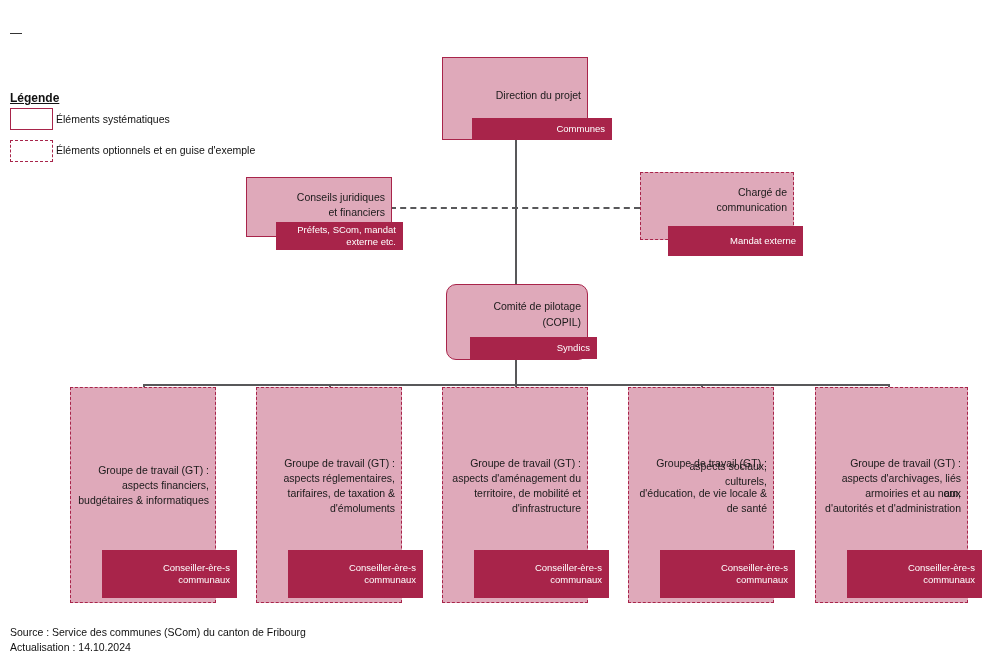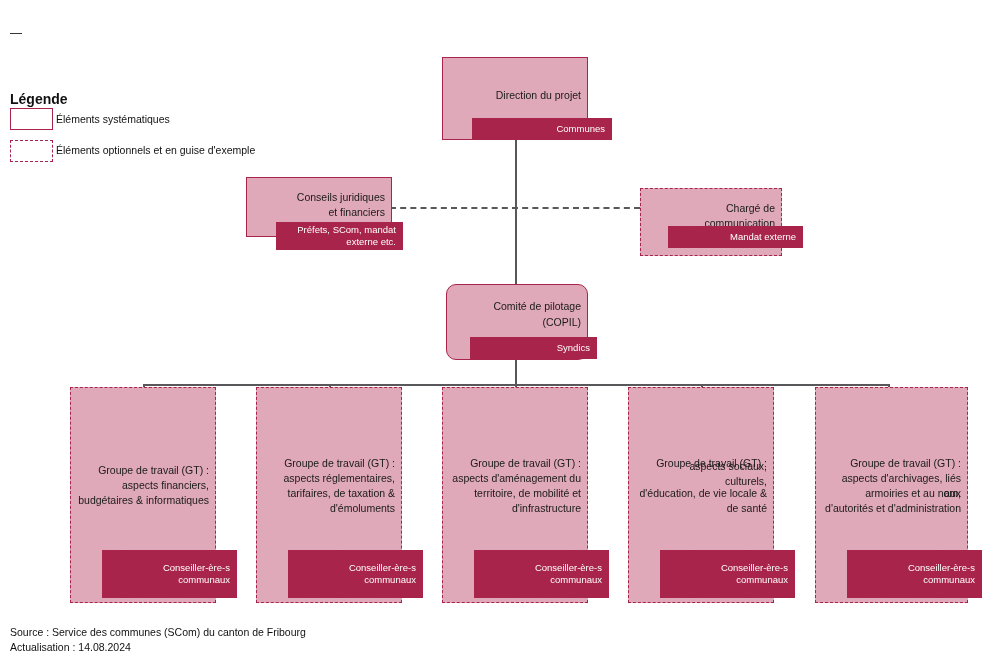--- a/index.html
+++ b/index.html
@@ -33,23 +33,24 @@
     left: 10px;
     top: 26px;
     font-size: 12px;
     color: #111111;
   }
   
   .legend-title {
     position: absolute;
     left: 10px;
     top: 91px;
-    font-size: 14px;
+    font-size: 12px;
     font-weight: bold;
     color: #111111;
+    text-decoration: underline;
   }
   .legend-swatch {
     position: absolute;
     width: 41px;
     height: 20px;
     background: #ffffff;
   }
   .legend-swatch.solid {
     left: 10px;
     top: 108px;
@@ -168,25 +169,25 @@
 
   <div class="node solid" style="left:246px; top:177px; width:146px; height:60px;">
     <div class="node-text" style="top:12px;">Conseils juridiques</div>
     <div class="node-text" style="top:27px;">et financiers</div>
   </div>
   <div class="ribbon solid" style="left:276px; top:222px; width:127px; height:28px; flex-direction:column; align-items:flex-end; justify-content:center;">
     <span>Préfets, SCom, mandat</span>
     <span>externe etc.</span>
   </div>
 
-  <div class="node dashed" style="left:640px; top:188px; width:142px; height:68px;">
+  <div class="node dashed" style="left:640px; top:172px; width:154px; height:68px;">
     <div class="node-text" style="top:12px;">Chargé de</div>
     <div class="node-text" style="top:27px;">communication</div>
   </div>
-  <div class="ribbon dashed" style="left:668px; top:226px; width:135px; height:22px;">
+  <div class="ribbon dashed" style="left:668px; top:226px; width:135px; height:30px;">
     <span>Mandat externe</span>
   </div>
 
   <div class="node solid" style="left:446px; top:284px; width:142px; height:76px;border-radius:10px;">
     <div class="node-text" style="top:14px;">Comité de pilotage</div>
     <div class="node-text" style="top:30px;">(COPIL)</div>
   </div>
   <div class="ribbon solid" style="left:470px; top:337px; width:127px; height:22px;">
     <span>Syndics</span>
   </div>
@@ -239,15 +240,15 @@
     <div class="node-text" style="top:83px;">aspects d'archivages, liés aux</div>
     <div class="node-text" style="top:98px;">armoiries et au nom,</div>
     <div class="node-text" style="top:113px;">d'autorités et d'administration</div>
   </div>
   <div class="ribbon dashed" style="left:847px; top:550px; width:135px; height:48px; flex-direction:column; align-items:flex-end; justify-content:center;">
     <span>Conseiller-ère-s</span>
     <span>communaux</span>
   </div>
 
   <div class="footer f1">Source : Service des communes (SCom) du canton de Fribourg</div>
-  <div class="footer f2">Actualisation : 14.08.2024</div>
+  <div class="footer f2">Actualisation : 14.10.2024</div>
 
 </div>
 
 </body></html>

